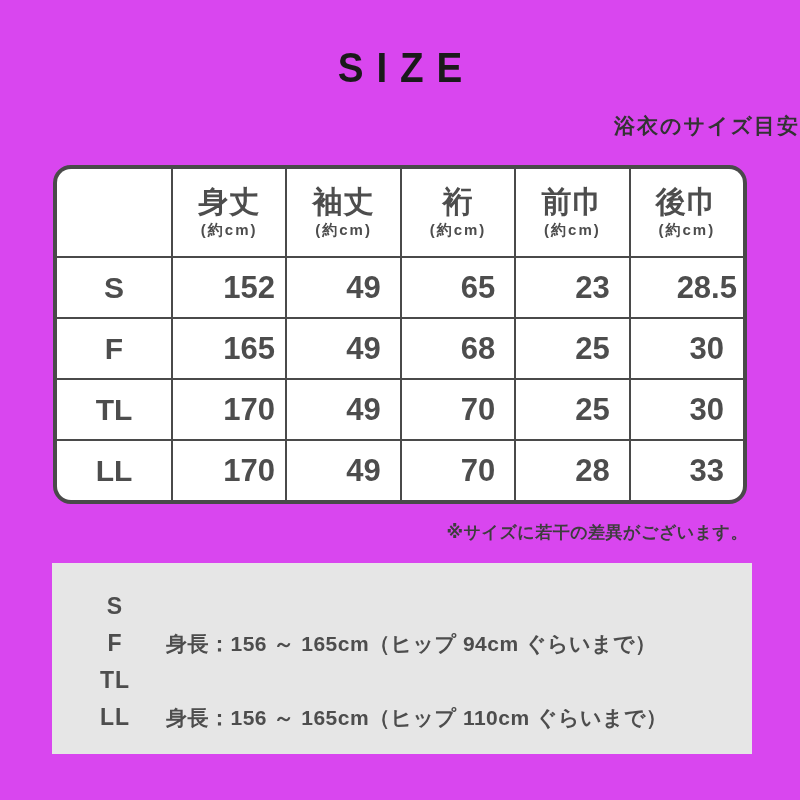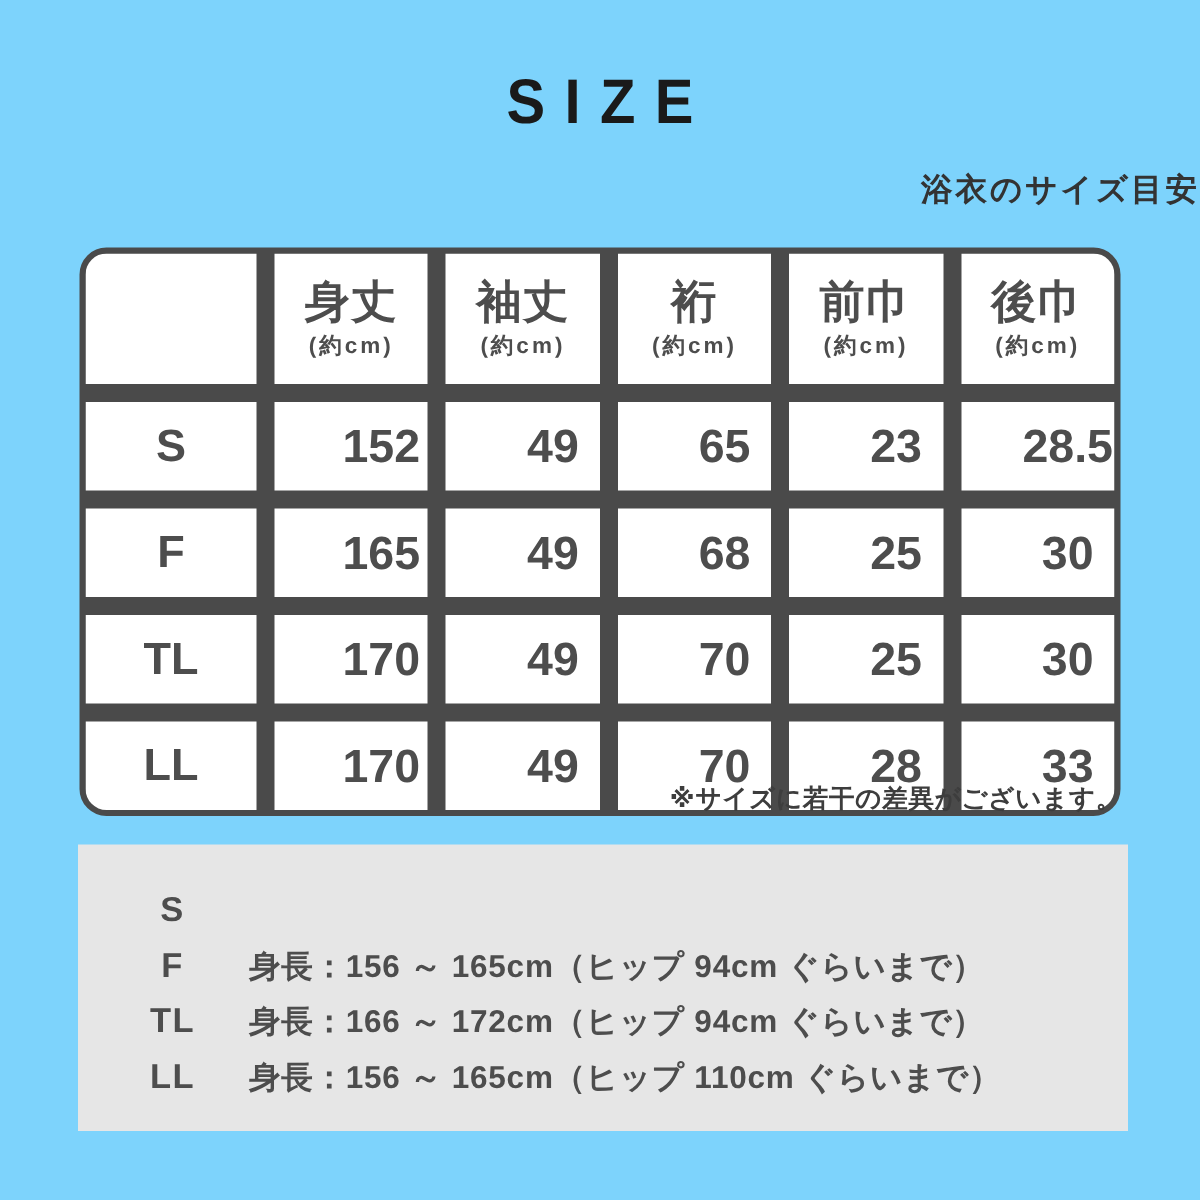--- a/index.html
+++ b/index.html
@@ -5,21 +5,21 @@
   html, body {
     margin: 0;
     padding: 0;
     background: #ffffff;
     font-family: "Liberation Sans", "DejaVu Sans", sans-serif;
   }
   .page {
     position: relative;
     width: 800px;
     height: 800px;
-    background: #7dd3fc;
+    background: #d946ef;
     overflow: hidden;
   }
   
   .page-title {
     position: absolute;
     top: 44px;
     left: 0;
     width: 100%;
     text-align: center;
     font-size: 42px;
@@ -43,21 +43,21 @@
   
   .size-table {
     position: absolute;
     top: 165px;
     left: 53px;
     width: 694px;
     box-sizing: border-box;
     display: grid;
     grid-template-columns: 114px repeat(5, 1fr);
     grid-template-rows: 87px repeat(4, 59px);
-    gap: 12px;
+    gap: 2px;
     background: #4a4a4a;          
     border: 4px solid #4a4a4a;
     border-radius: 18px;
     overflow: hidden;
   }
   .cell {
     background: #ffffff;
     display: flex;
     flex-direction: column;
     align-items: center;
@@ -193,21 +193,20 @@
   <div class="height-guide">
     <div class="guide-row">
       <span class="g-label">S</span>
     </div>
     <div class="guide-row">
       <span class="g-label">F</span>
       <span class="g-text">身長：156 ～ 165cm（ヒップ 94cm ぐらいまで）</span>
     </div>
     <div class="guide-row">
       <span class="g-label">TL</span>
-      <span class="g-text">身長：166 ～ 172cm（ヒップ 94cm ぐらいまで）</span>
     </div>
     <div class="guide-row">
       <span class="g-label">LL</span>
       <span class="g-text">身長：156 ～ 165cm（ヒップ 110cm ぐらいまで）</span>
     </div>
   </div>
 
 </div>
 
 </body></html>

